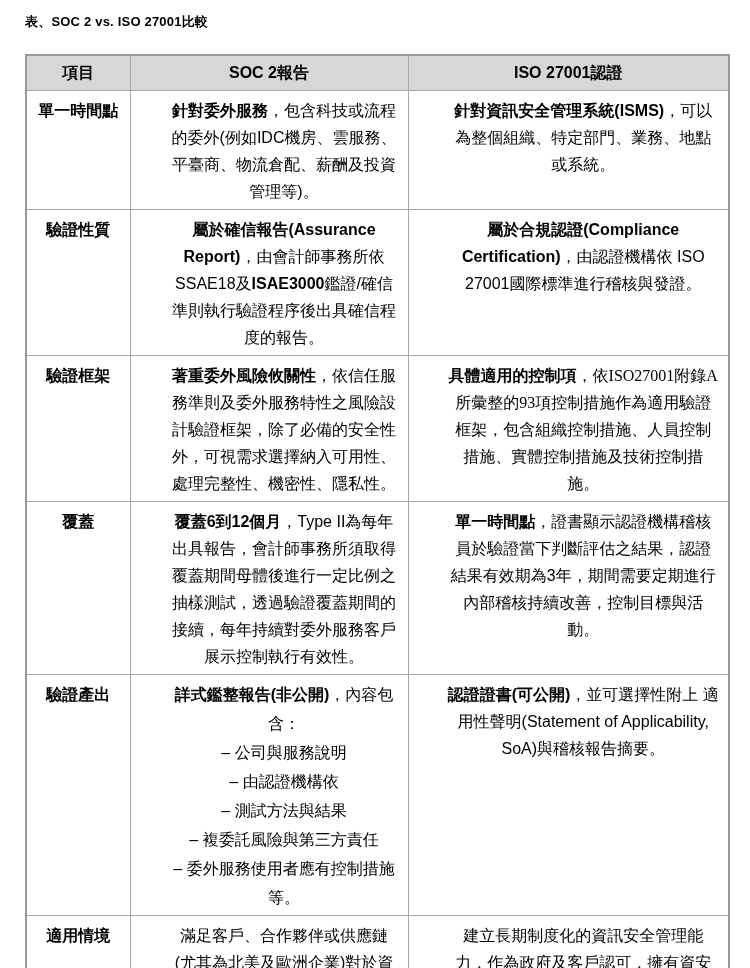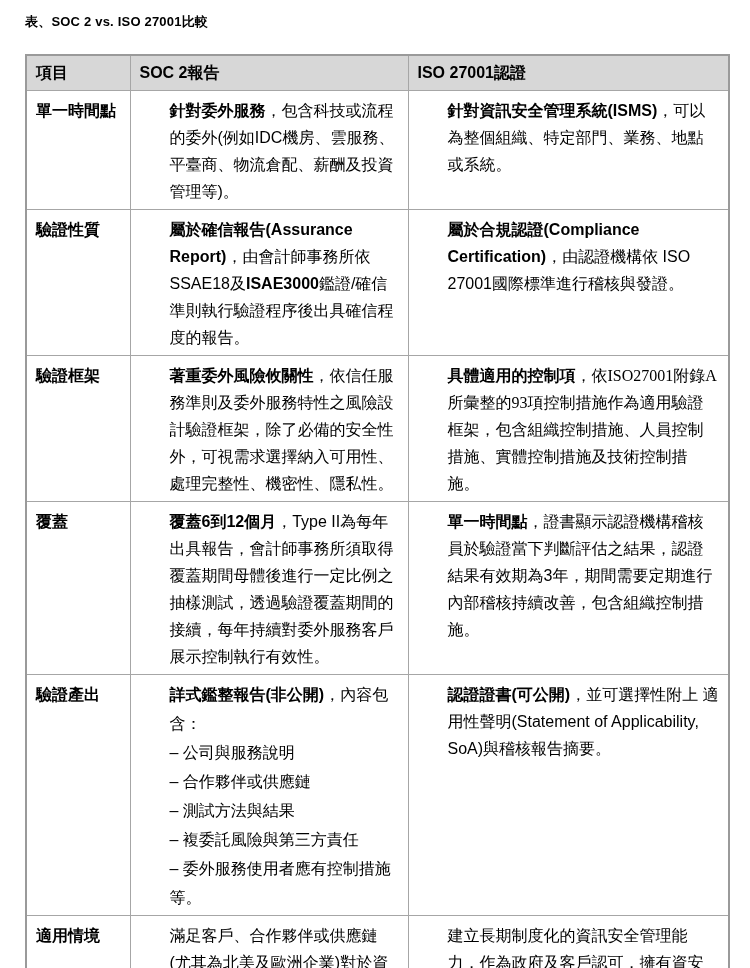--- a/index.html
+++ b/index.html
@@ -31,21 +31,21 @@
     table-layout: fixed;
     border-collapse: collapse;
     border: 2px solid #9a9a9a;
     font-size: 16px;
   }
   table.cmp col.c1 { width: 104px; }
   table.cmp col.c2 { width: 278px; }
   table.cmp col.c3 { width: 321px; }
   table.cmp th, table.cmp td {
     border: 1px solid #a6a6a6;
-    text-align: left;
+    text-align: center;
     vertical-align: top;
     box-sizing: border-box;
     padding: 4px 9px 4px 9px;
     line-height: 27px;
   }
   table.cmp thead th {
     background: #d7d7d7;
     height: 35px;
     font-weight: 700;
     vertical-align: middle;
@@ -117,30 +117,30 @@
             <td>
               <p><span class="b">具體適用的控制項</span><span>，依ISO27001附錄A所彙整的93項控制措施作為適用驗證框架，包含組織控制措施、人員控制措施、實體控制措施及技術控制措施。</span></p>
             </td>
           </tr>
           <tr>
             <th>覆蓋</th>
             <td>
               <p><span class="b">覆蓋6到12個月</span><span>，Type II為每年出具報告，會計師事務所須取得覆蓋期間母體後進行一定比例之抽樣測試，透過驗證覆蓋期間的接續，每年持續對委外服務客戶展示控制執行有效性。</span></p>
             </td>
             <td>
-              <p><span class="b">單一時間點</span><span>，證書顯示認證機構稽核員於驗證當下判斷評估之結果，認證結果有效期為3年，期間需要定期進行內部稽核持續改善，包含組織控制措施。</span></p>
+              <p><span class="b">單一時間點</span><span>，證書顯示認證機構稽核員於驗證當下判斷評估之結果，認證結果有效期為3年，期間需要定期進行內部稽核持續改善，控制目標與活動。</span></p>
             </td>
           </tr>
           <tr>
             <th>驗證產出</th>
             <td>
               <p><span class="b">詳式鑑整報告(非公開)</span><span>，內容包</span></p>
               <p><span>含：</span></p>
               <p><span>– 公司與服務說明</span></p>
-              <p><span>– 合作夥伴或供應鏈</span></p>
+              <p><span>– 由認證機構依</span></p>
               <p><span>– 測試方法與結果</span></p>
               <p><span>– 複委託風險與第三方責任</span></p>
               <p><span>– 委外服務使用者應有控制措施</span></p>
               <p><span>等。</span></p>
             </td>
             <td>
               <p><span class="b">認證證書(可公開)</span><span>，並可選擇性附上 適用性聲明(Statement of Applicability, SoA)與稽核報告摘要。</span></p>
             </td>
           </tr>
           <tr>

